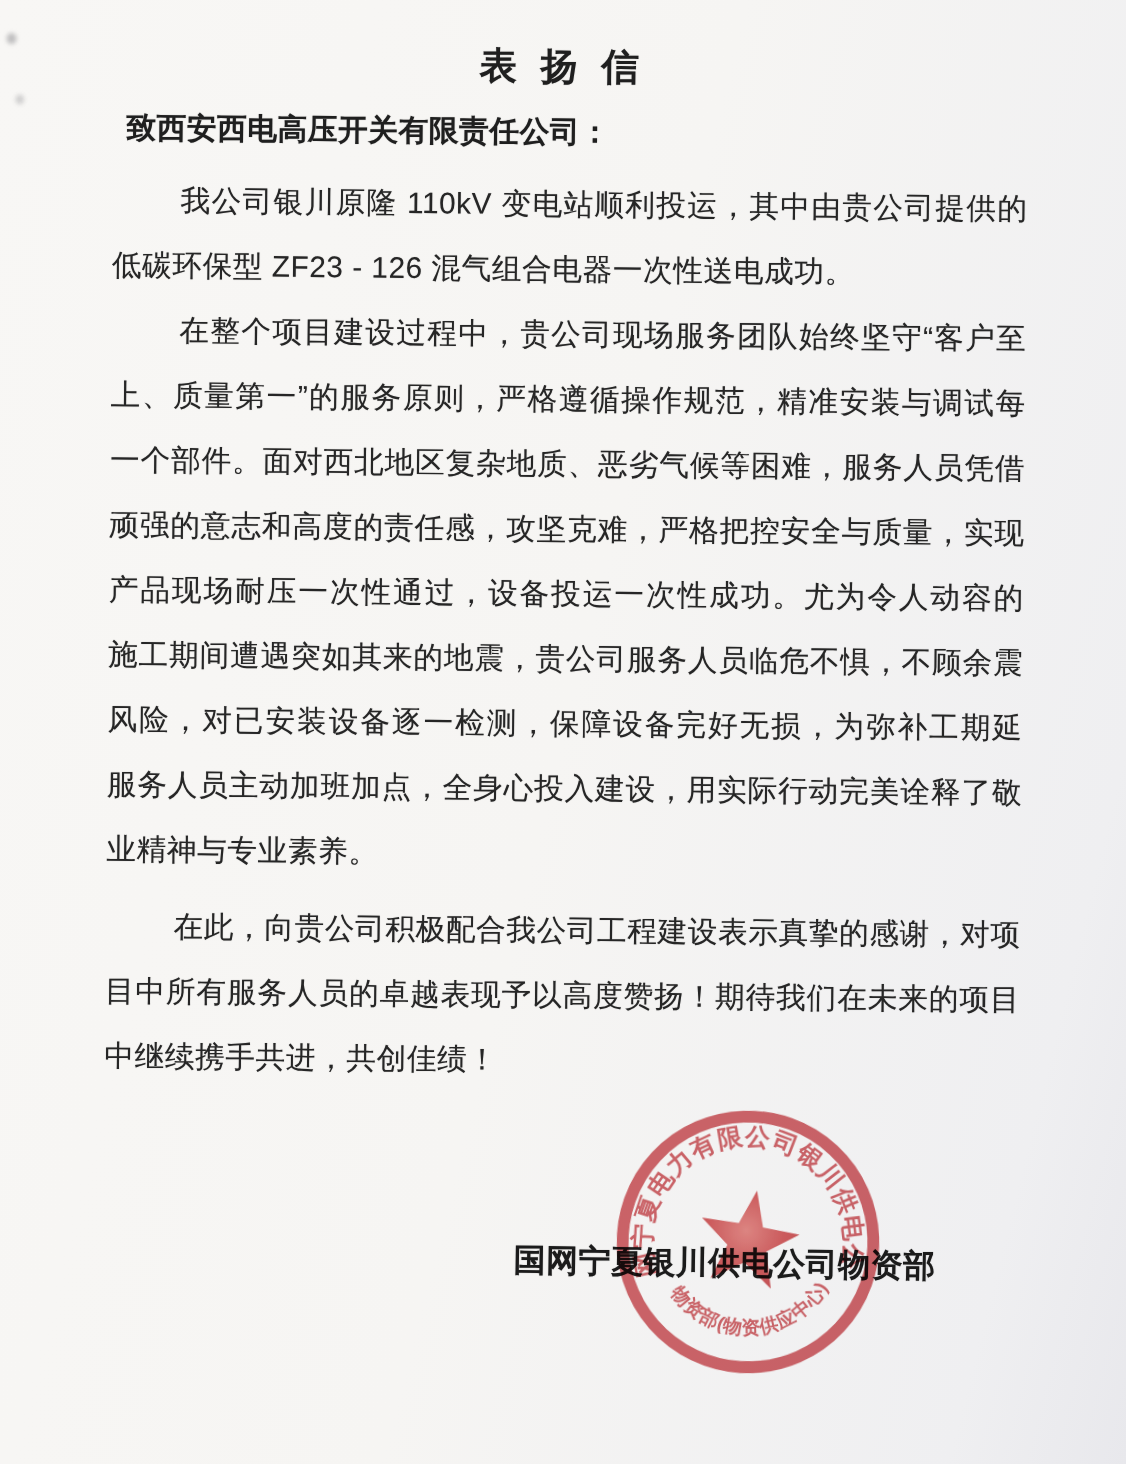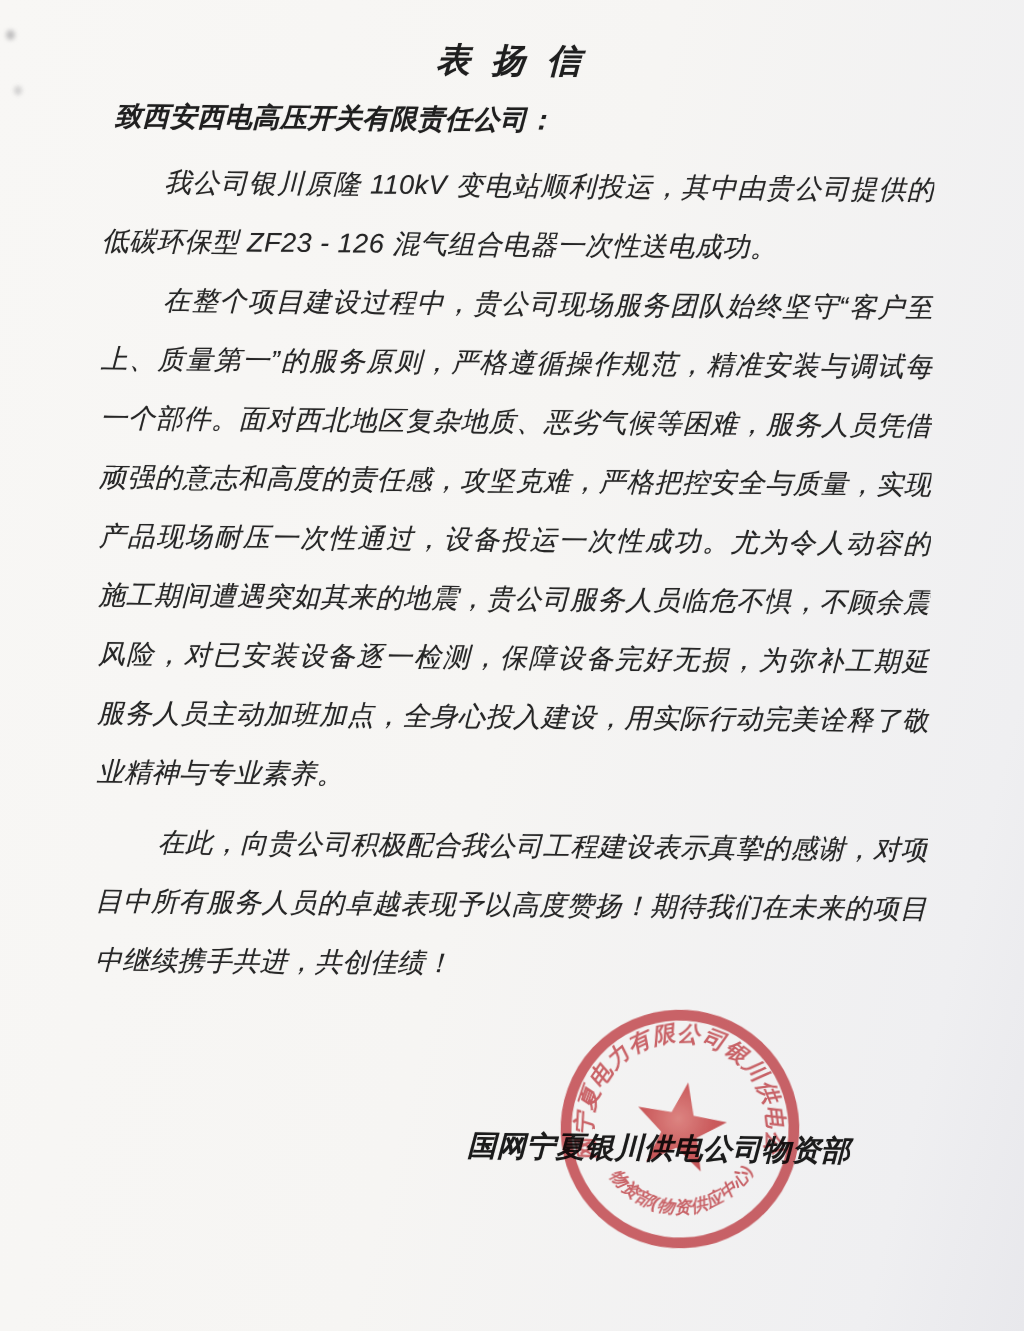--- a/index.html
+++ b/index.html
@@ -7,21 +7,20 @@
     width:1024px;height:1331px;
     font-family:"Liberation Sans","DejaVu Sans",sans-serif;
     background:#ffffff;
     overflow:hidden;
   }
   .sheet{
     position:relative;
     width:1024px;height:1331px;
     background:linear-gradient(104deg,#f8f7f5 0%,#f6f5f3 50%,#efeff1 88%,#e8e8ec 100%);
     overflow:hidden;
-    font-style:italic;
   }
   
   .speck{
     position:absolute;border-radius:50%;
     background:rgba(90,90,95,0.35);
     filter:blur(2px);
   }
   .speck1{left:6px;top:30px;width:9px;height:10px;}
   .speck2{left:14px;top:86px;width:8px;height:9px;opacity:.7;}
 

